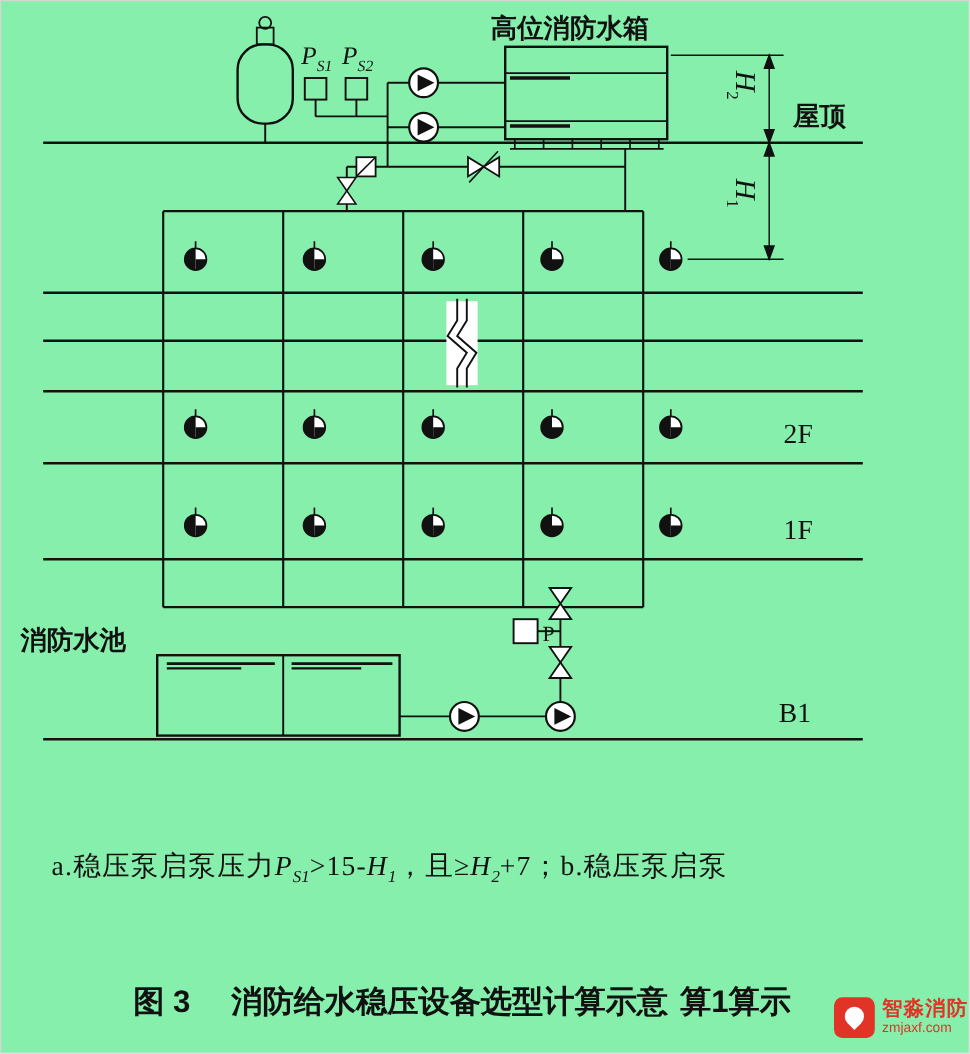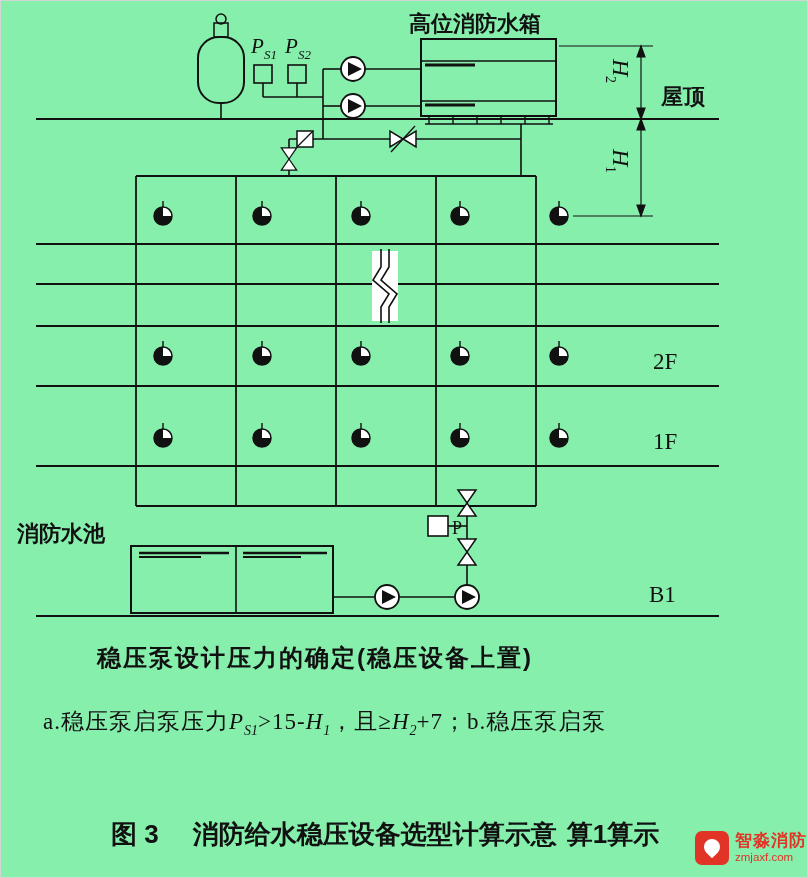--- a/index.html
+++ b/index.html
@@ -201,21 +201,20 @@
   <use href="#valveV" transform="translate(466,502)"></use>
   <use href="#valveV" transform="translate(466,551)"></use>
   <g>
     <rect x="427" y="515" width="20" height="20" fill="#fff" stroke="#111" stroke-width="1.6"></rect>
     <text class="gaugeP" x="451" y="533">P</text>
   </g>
   <use href="#pump" transform="translate(386,596)"></use>
   <use href="#pump" transform="translate(466,596)"></use>
 </svg>
 
-<div class="heading">稳压泵设计压力的确定(稳压设备上置)</div>
 
 <div class="formula">
   <div class="fline">
     <span>a.稳压泵启泵压力</span><i>P</i><sub>S1</sub><span>&gt;15-</span><i>H</i><sub>1</sub><span>，且≥</span><i>H</i><sub>2</sub><span>+7；b.稳压泵启泵</span>
   </div>
 </div>
 
 <div class="caption">
   <span class="cap-fig">图 3</span><span>消防给水稳压设备选型计算示意</span><span class="cap-tail">算1算示</span>
 </div>

